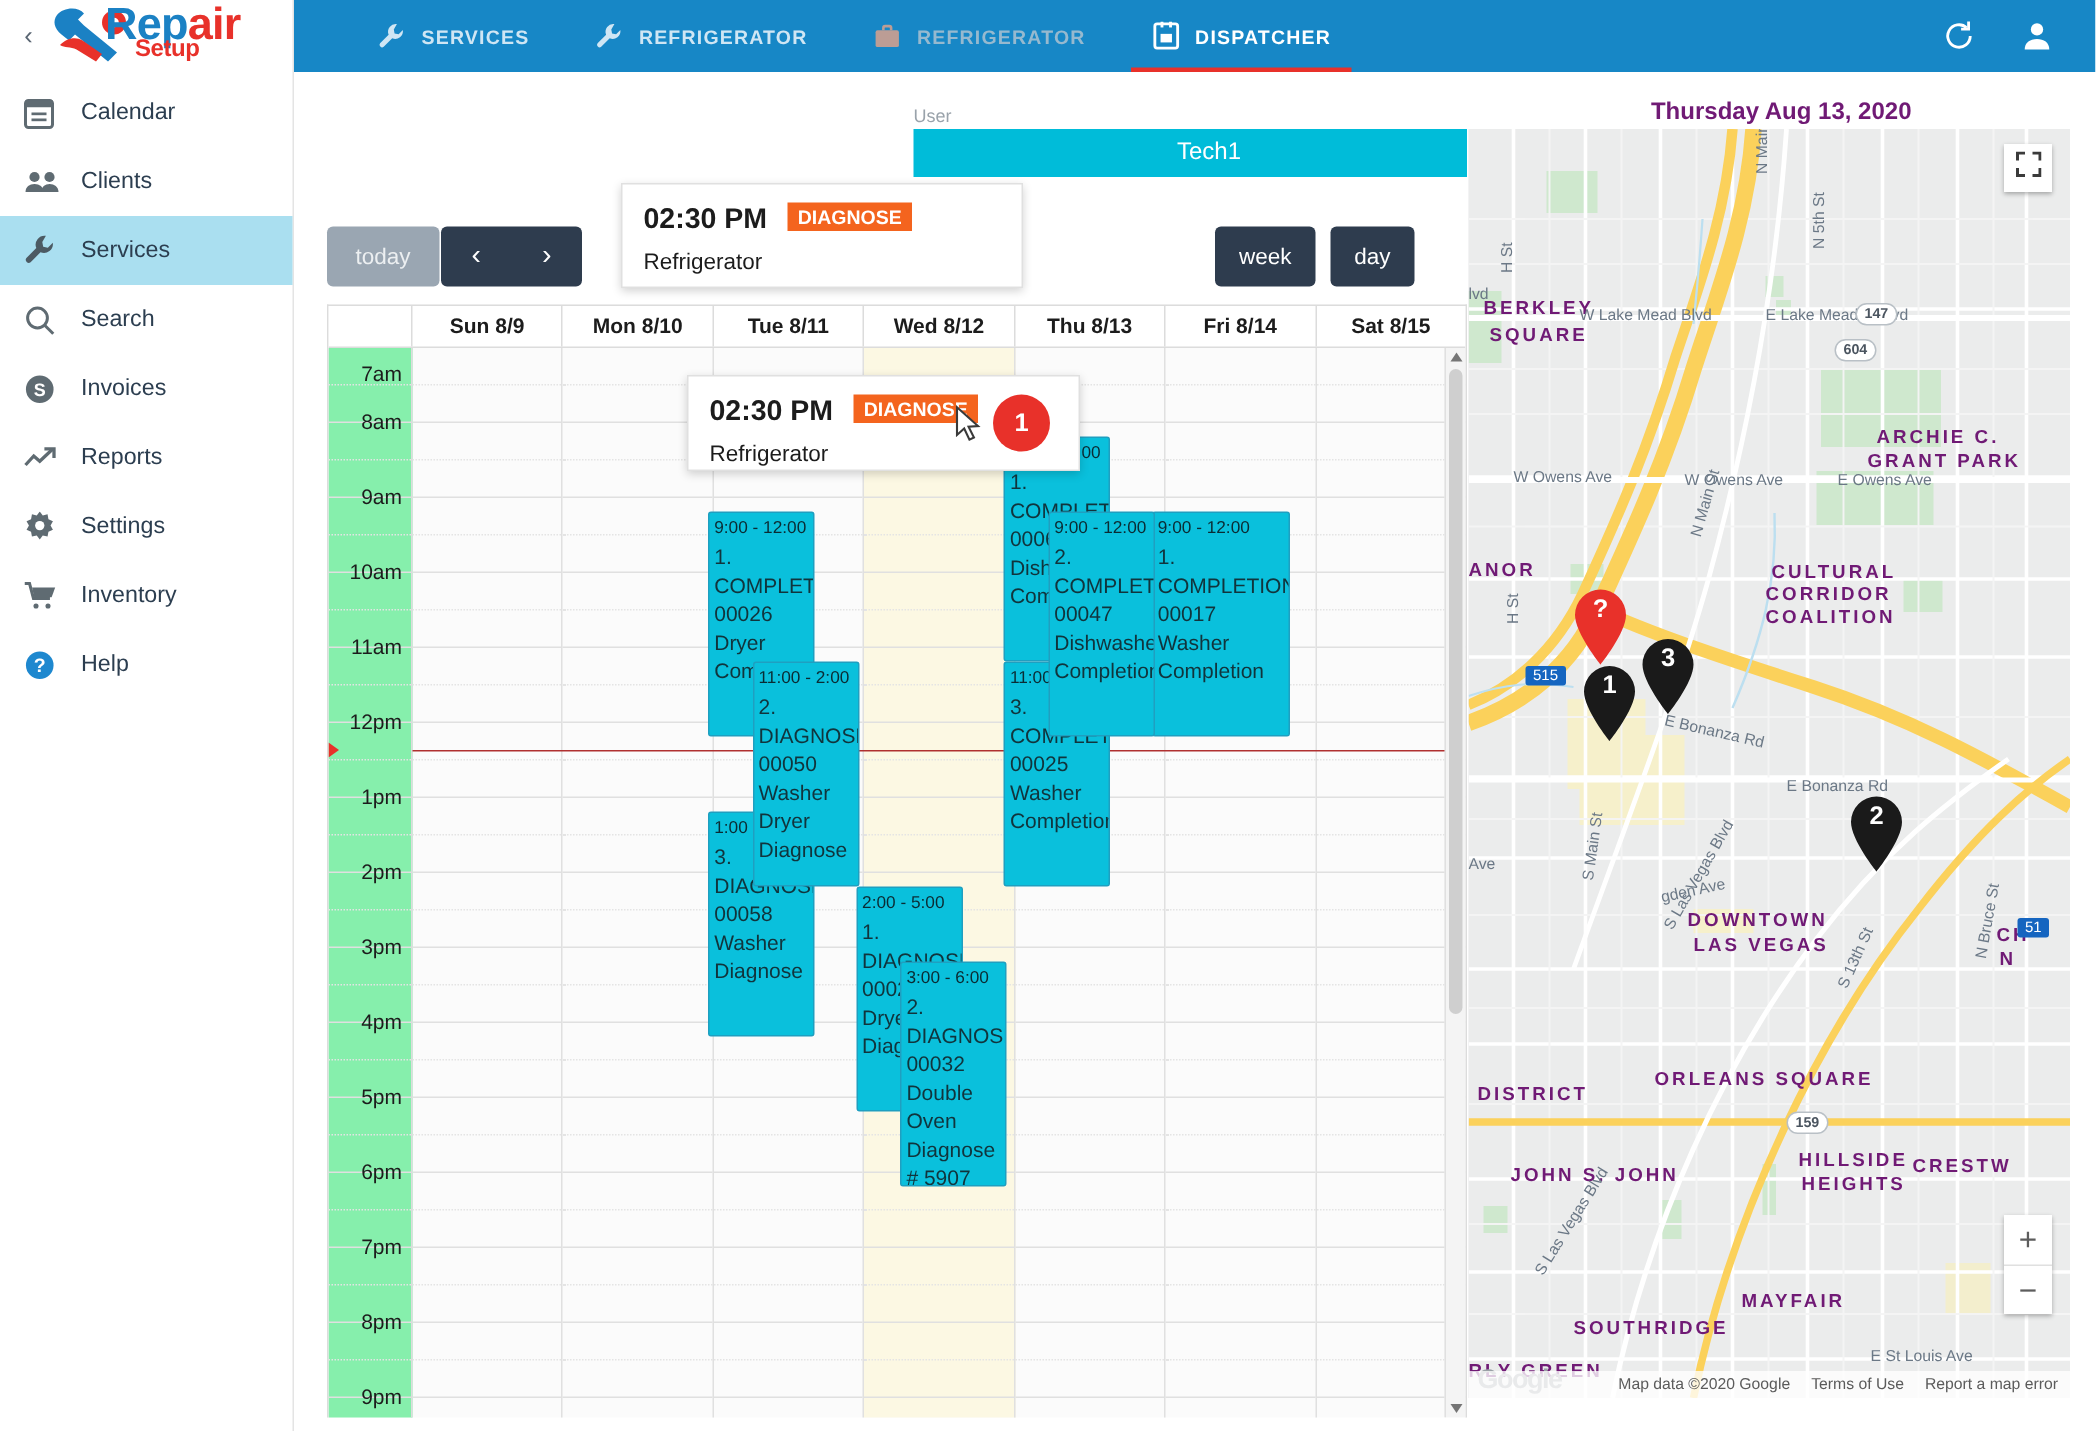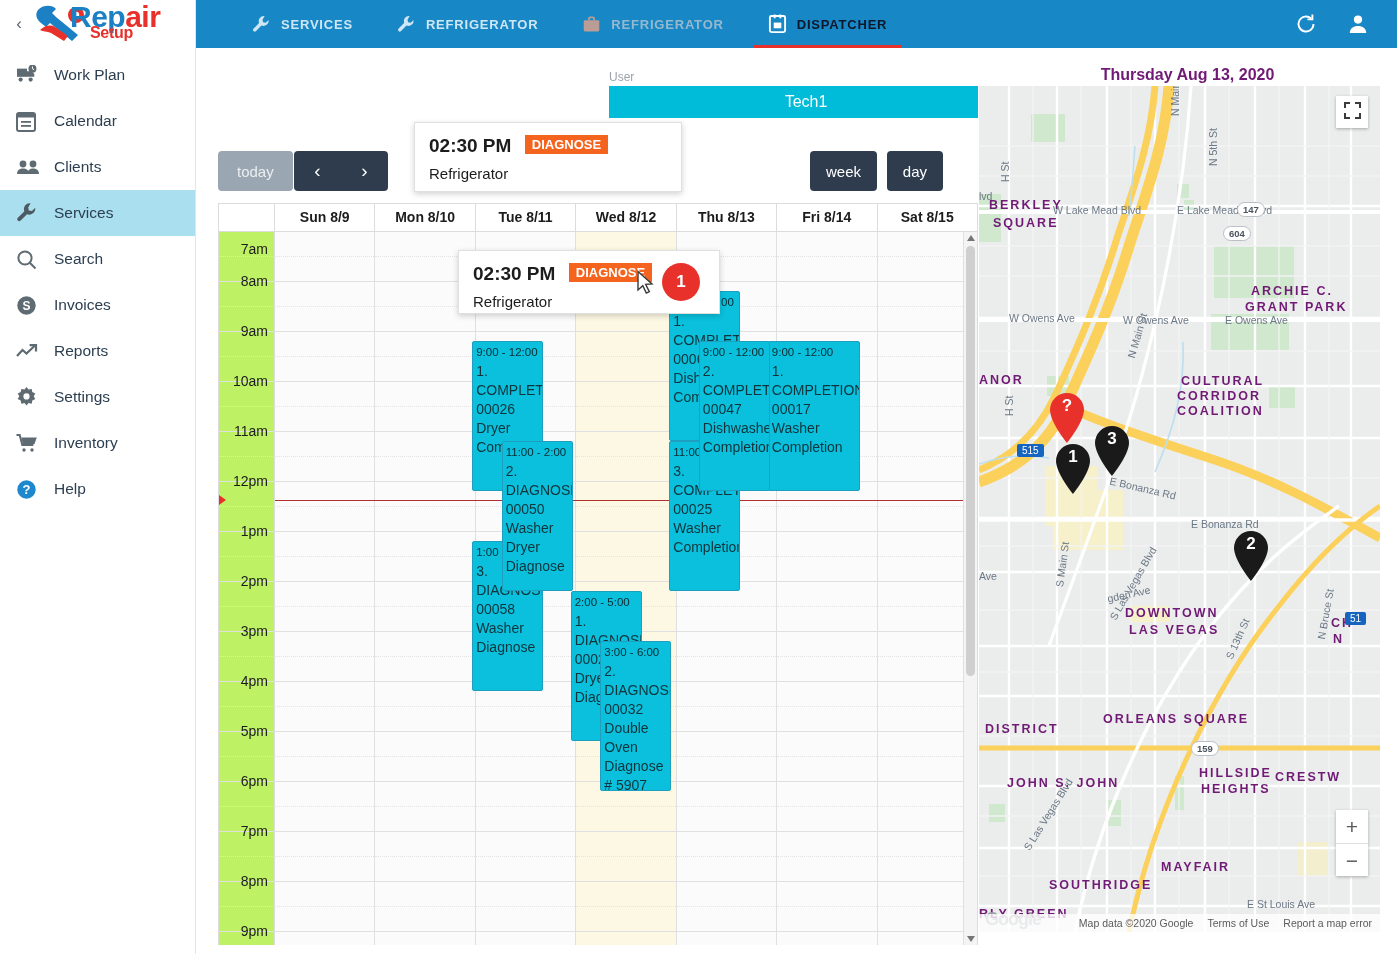--- a/index.html
+++ b/index.html
@@ -54,21 +54,21 @@
     background: #1787c6;
   }
   .tabs { display: flex; align-items: center; height: 48px; padding-left: 56px; }
   .tab {
     display: flex; align-items: center; height: 48px; color: #cfe6f4;
     font-size: 13px; font-weight: bold; letter-spacing: 0.8px;
     margin-right: 44px; cursor: pointer; position: relative;
   }
   .tab .tico { margin-right: 10px; display: flex; align-items: center; }
   .tab.dim { color: #96b9cf; }
-  .tab.active { color: #0f172a; }
+  .tab.active { color: #ffffff; }
   .tab.active::after {
     content: ""; position: absolute; left: -14px; right: -14px; bottom: 0;
     height: 3px; background: #e8312a;
   }
   .topbar-right {
     position: absolute; right: 28px; top: 0; height: 48px;
     display: flex; align-items: center; gap: 30px; color: #fff;
   }
   .topbar-right .tb-ico { cursor: pointer; display: flex; align-items: center; }
 
@@ -122,21 +122,21 @@
   .cal-head { display: flex; height: 28px; border-bottom: 1px solid #dcdcdc; background:#fff; }
   .cal-head .gutter { width: 56px; border-right: 1px solid #dcdcdc; }
   .cal-head .dcol {
     flex: 1; border-right: 1px solid #dcdcdc; text-align: center;
     font-size: 14px; font-weight: bold; color: #1c1c1c; line-height: 27px;
   }
   .cal-head .dcol.last { border-right: none; }
   .cal-body { position: relative; height: 714px; }
   .grid-bg { position: absolute; inset: 0; display: flex; }
   .grid-bg .gutter {
-    width: 56px; border-right: 1px solid #dcdcdc; position: relative; background:#bef264;
+    width: 56px; border-right: 1px solid #dcdcdc; position: relative; background:#86efac;
   }
   .grid-bg .dcol { flex: 1; border-right: 1px solid #e0e0e0; position: relative; }
   .grid-bg .dcol.last { border-right: none; }
   .grid-bg .dcol.today-col { background: #fcf8e3; }
   .hour-row { height: 50px; border-bottom: 1px solid #e0e0e0; position: relative; }
   .hour-row::after {
     content: ""; position: absolute; left: 0; right: 0; top: 24px;
     border-bottom: 1px dotted #e4e4e4;
   }
   .hr-label {
@@ -273,33 +273,20 @@
           <path d="M8 28 C12 24 18 22 23 25 L36 34 L32 39 L19 31 C15 29 11 30 8 28 Z" fill="#e8312a"></path>
           <circle cx="44" cy="13" r="8" fill="#e8312a"></circle>
           <circle cx="44" cy="13" r="3.2" fill="#ffffff"></circle>
         </svg>
         <div class="logo-text"><span>Rep</span><span class="red">air</span></div>
         <div class="logo-sub">Setup</div>
       </div>
     </div>
 
     <div class="nav">
-      <div class="nav-item">
-        <span class="ico">
-          <svg width="22" height="20" viewBox="0 0 24 22">
-              <path d="M1 4h11v9H1z" fill="#5f6b72"></path>
-              <path d="M12 7h5l3 3v3h-8z" fill="#5f6b72"></path>
-              <circle cx="5" cy="16" r="2.3" fill="#5f6b72"></circle>
-              <circle cx="16" cy="16" r="2.3" fill="#5f6b72"></circle>
-              <circle cx="18" cy="4" r="4.4" fill="#5f6b72"></circle>
-              <path d="M18 1.6v2.6l1.8 1" stroke="#fff" stroke-width="1.1" fill="none"></path>
-            </svg>
-        </span>
-        <span class="lbl">Work Plan</span>
-      </div>
       <div class="nav-item">
         <span class="ico">
           <svg width="20" height="21" viewBox="0 0 20 21">
               <rect x="1" y="2" width="18" height="18" rx="2" fill="none" stroke="#5f6b72" stroke-width="2"></rect>
               <rect x="1" y="2" width="18" height="4.5" fill="#5f6b72"></rect>
               <rect x="5" y="10" width="10" height="1.8" fill="#5f6b72"></rect>
               <rect x="5" y="14" width="10" height="1.8" fill="#5f6b72"></rect>
             </svg>
         </span>
         <span class="lbl">Calendar</span>

